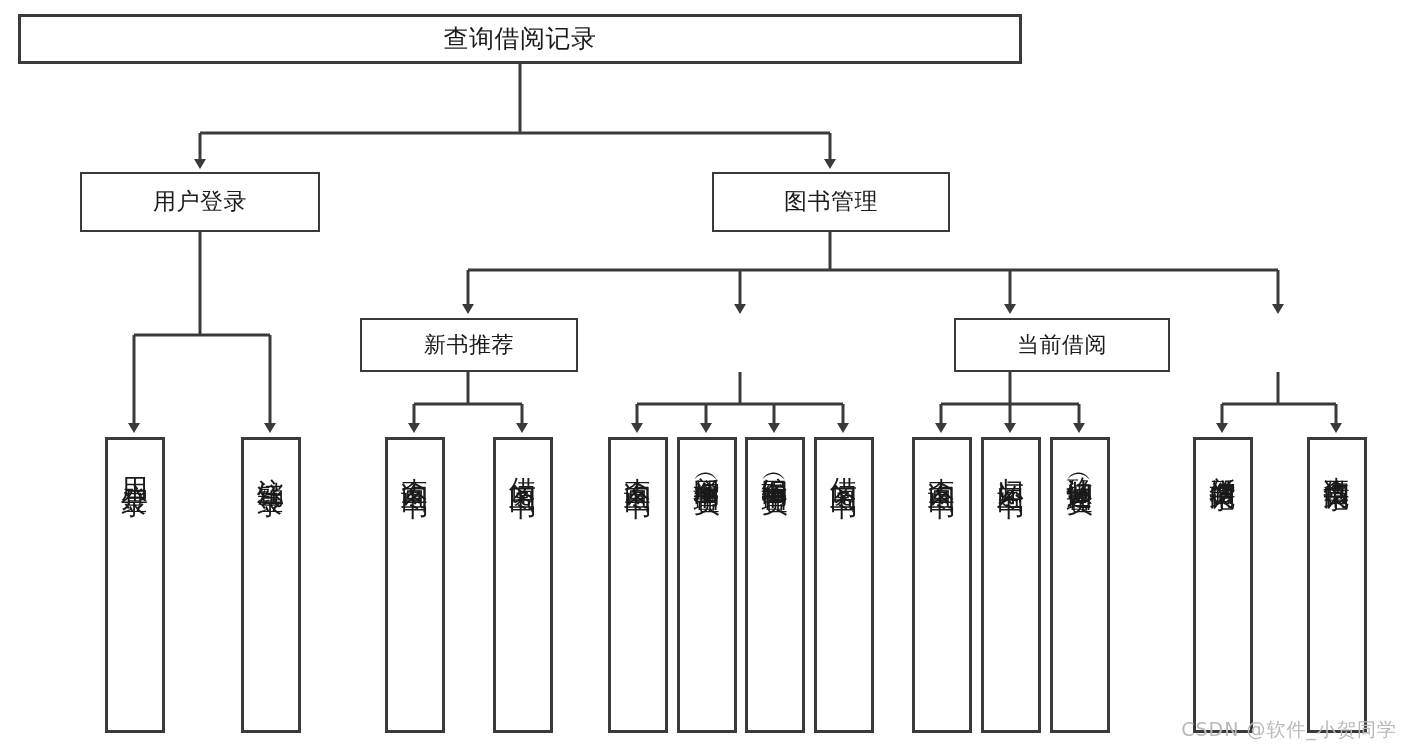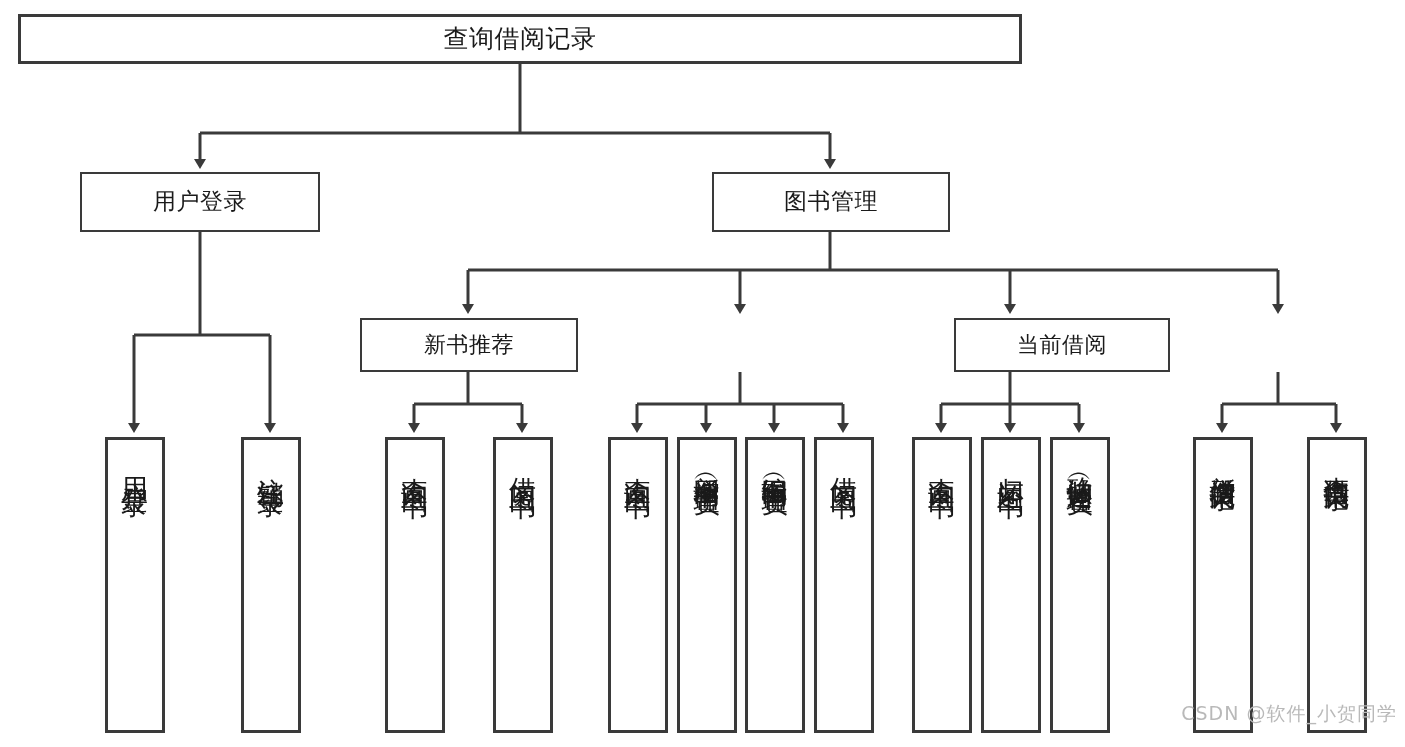--- a/index.html
+++ b/index.html
@@ -54,21 +54,21 @@
     line-height:1.0;
     letter-spacing:5px;
     white-space:nowrap;
   }
   
   .node.leaf.long .label{letter-spacing:2px;font-size:26px;}
 
   
   #watermark{
     position:absolute;
-    right:8px;bottom:20px;
+    right:8px;bottom:4px;
     font-size:19px;
     color:#b9b9b9;
     letter-spacing:1px;
     white-space:nowrap;
     pointer-events:none;
   }
 </style>
 </head>
 <body>
 

